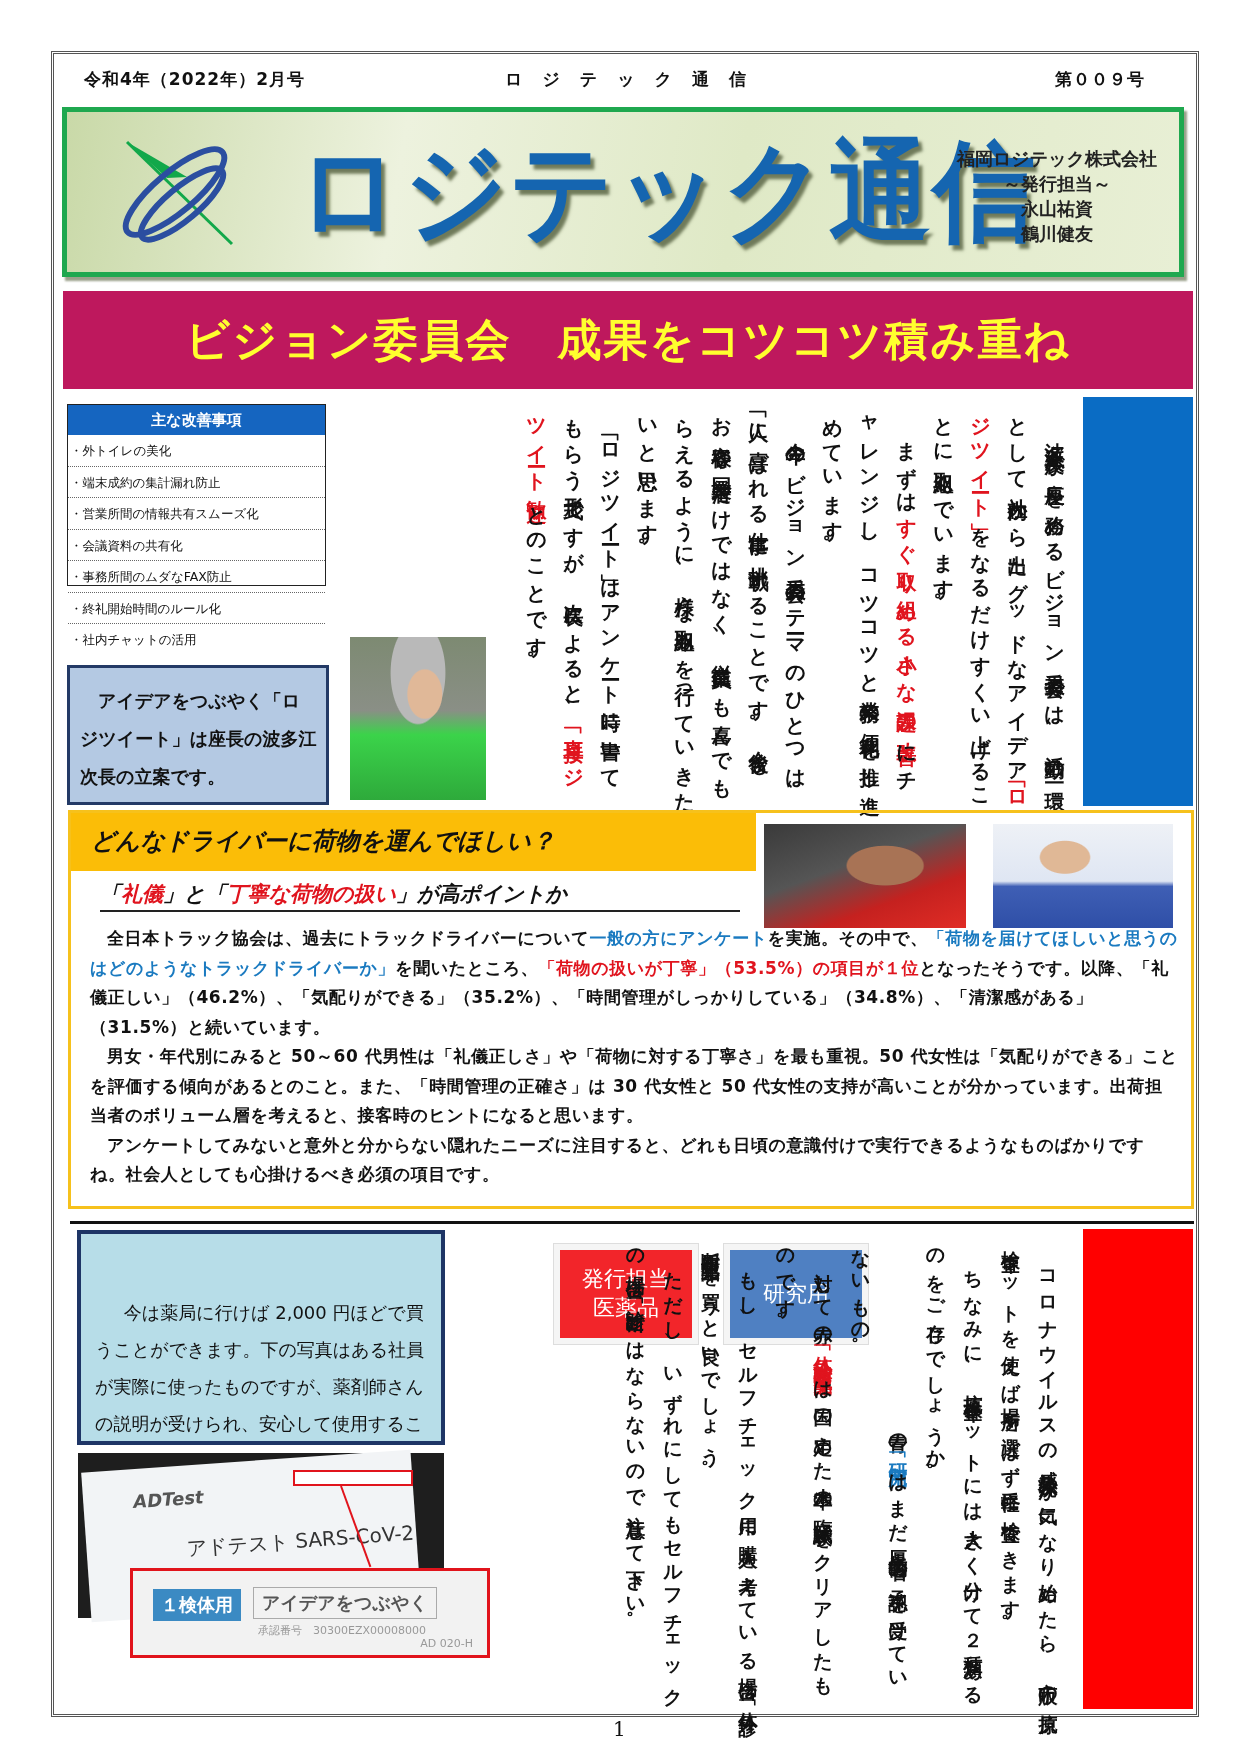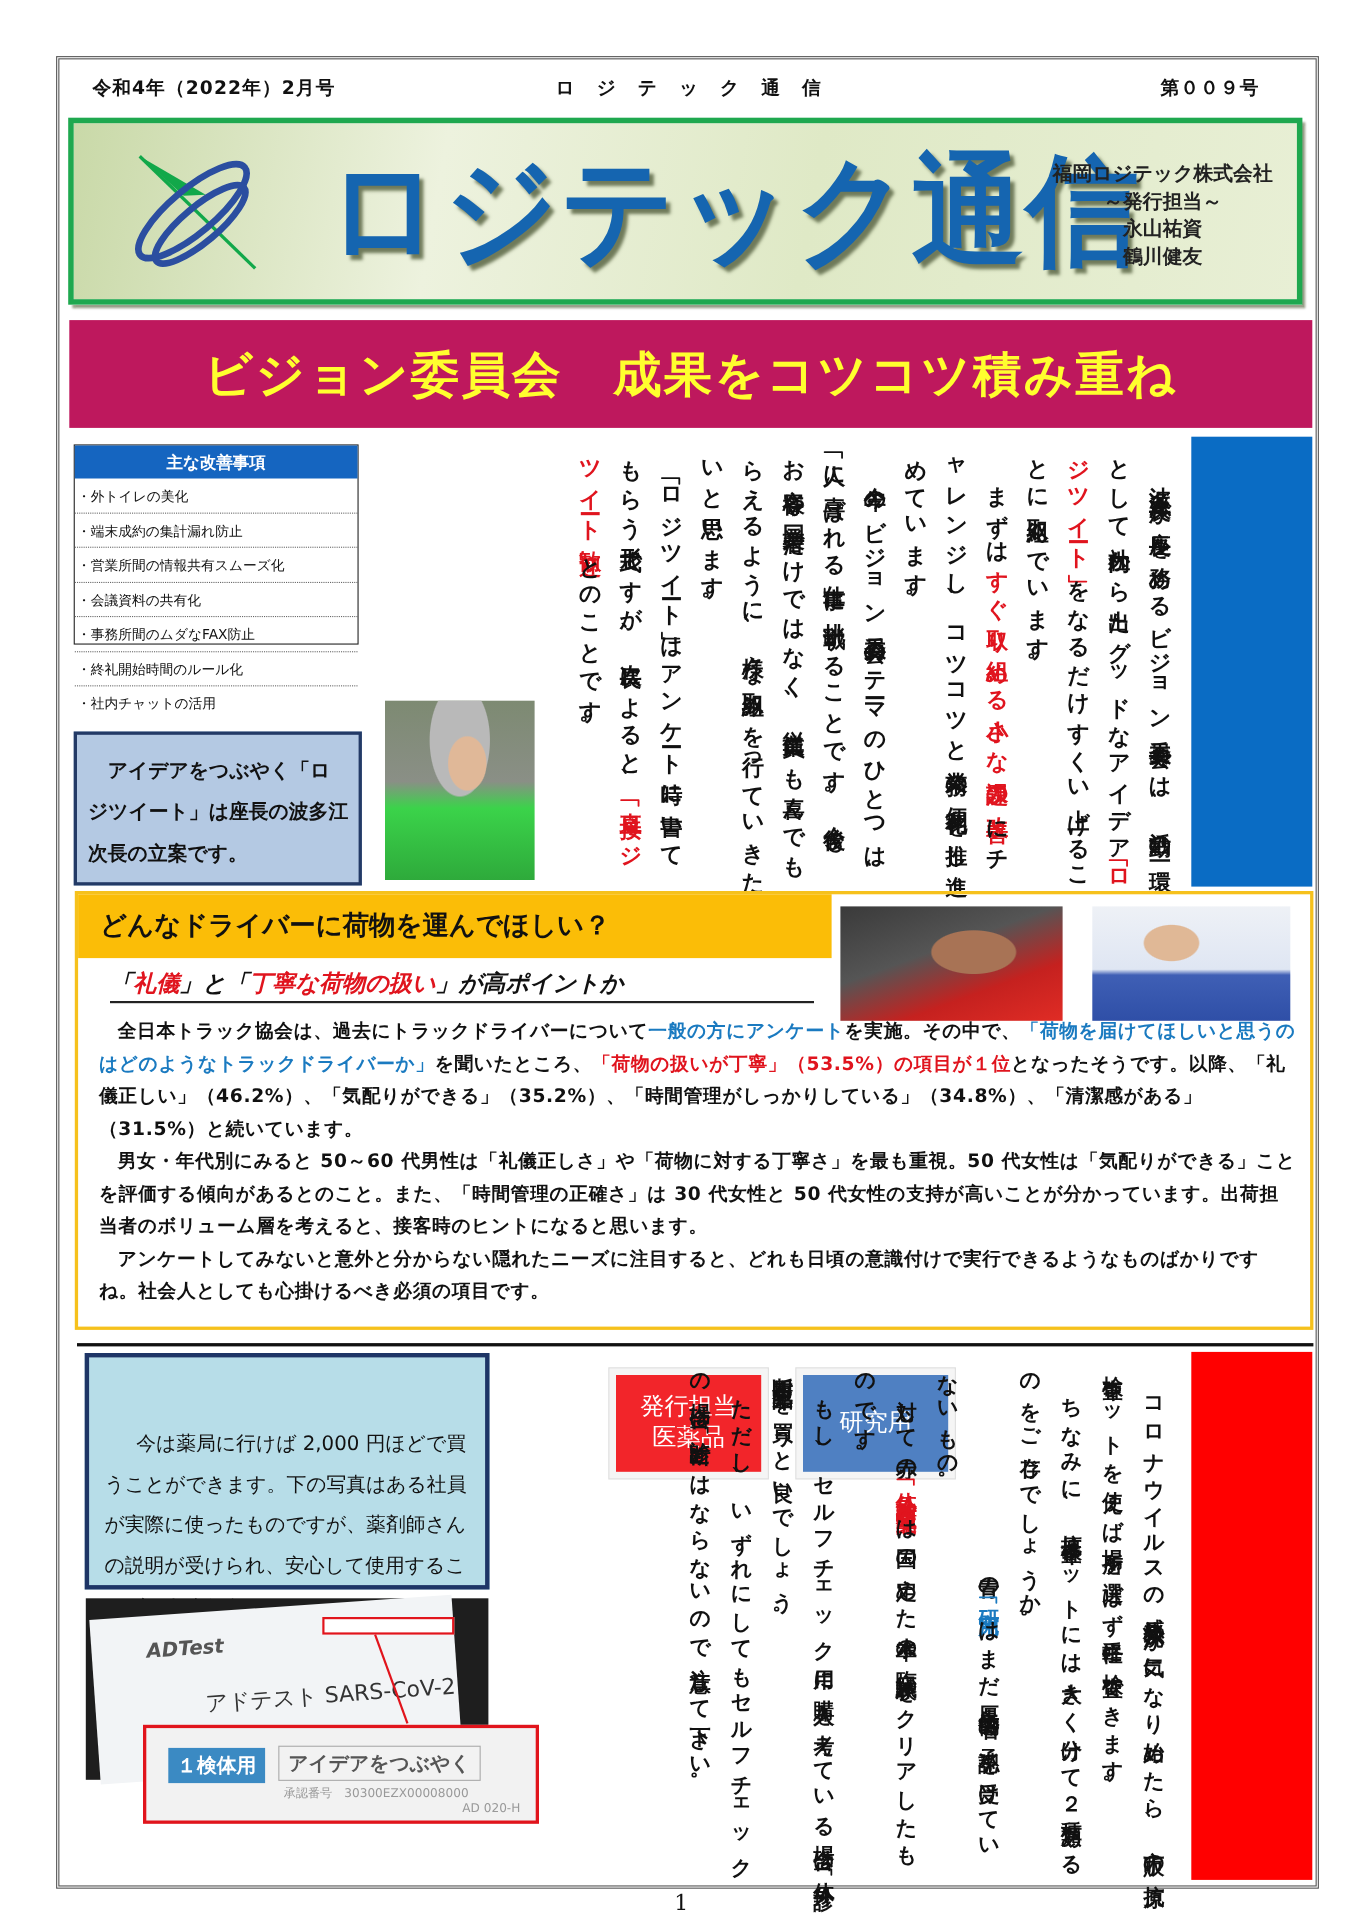--- a/index.html
+++ b/index.html
@@ -50,21 +50,21 @@
     line-height: 37px; letter-spacing: 3px; }
   .vision-text { left: 355px; top: 404px; width: 718px; height: 400px; }
   .red { color: #e0141e; }
   .blue { color: #1a7ac0; }
 
   .blue-bar { position: absolute; left: 1083px; top: 397px; width: 110px; height: 409px; background: #0a6cc4; }
 
   
   .yellow-box { position: absolute; left: 68px; top: 810px; width: 1126px; height: 399px; border: 3px solid #f6c11c; }
   .yellow-head { position: absolute; left: 71px; top: 813px; width: 685px; height: 58px; background: #fbbd07;
-    font-size: 24px; font-weight: bold; padding: 12px 0 0 20px; color: #111; }
+    font-size: 24px; font-weight: bold; padding: 12px 0 0 20px; color: #111; font-style: italic; }
   .subhead { position: absolute; left: 100px; top: 880px; font-size: 21px; font-weight: bold; font-style: italic;
     border-bottom: 2px solid #222; padding-bottom: 2px; width: 640px; }
   .photo-driver1 { position: absolute; left: 764px; top: 824px; width: 202px; height: 104px;
     background: radial-gradient(ellipse at 60% 40%, #a87355 0 22%, transparent 23%),
                 linear-gradient(160deg, #3a3a3a 0%, #555 40%, #c5211f 70%, #e02c25 100%); }
   .photo-driver2 { position: absolute; left: 993px; top: 824px; width: 180px; height: 104px;
     background: radial-gradient(ellipse at 40% 32%, #e0b896 0 16%, transparent 17%),
                 linear-gradient(180deg, #eef1f6 0%, #dfe6f3 55%, #3f5fb5 60%, #2f4fa7 100%); }
   .body-text { position: absolute; left: 90px; top: 924px; width: 1090px; font-size: 17px; font-weight: bold;
     line-height: 29.5px; letter-spacing: 0.6px; }

